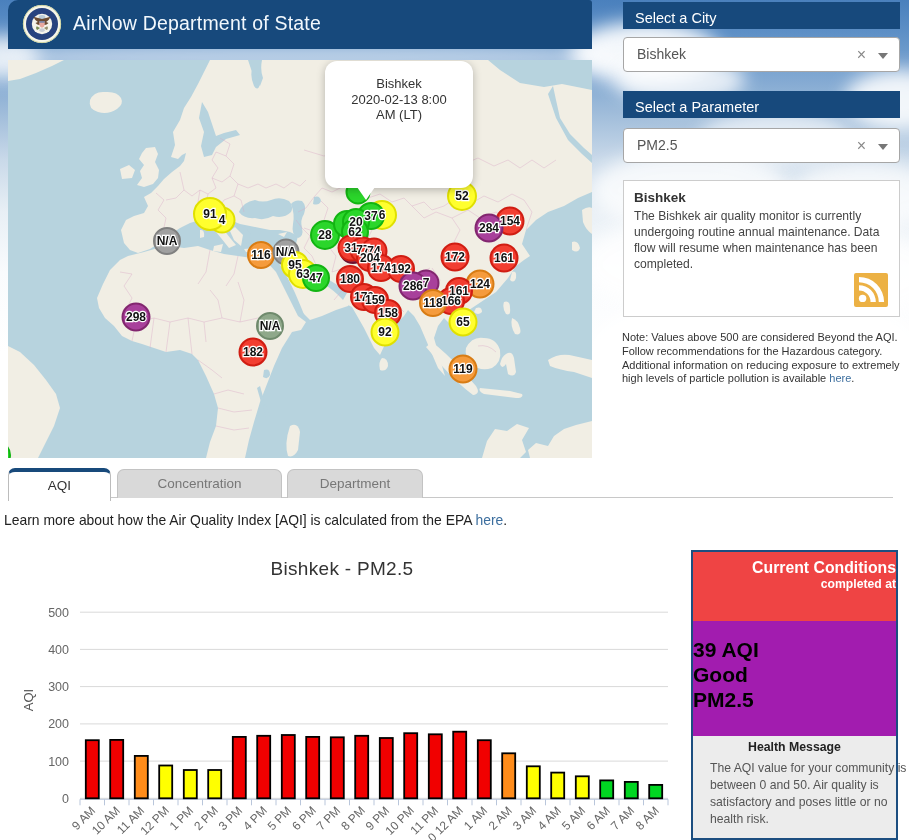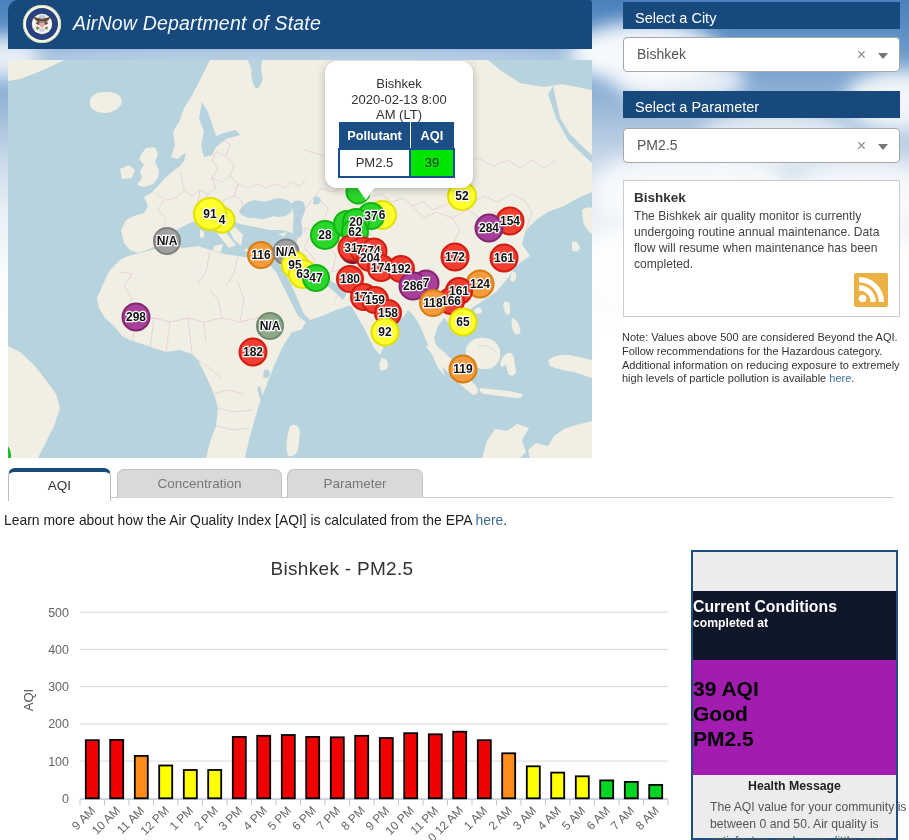--- a/index.html
+++ b/index.html
@@ -6,21 +6,21 @@
   html,body { width:909px; height:840px; overflow:hidden; background:#fff;
     font-family:"Liberation Sans", sans-serif; position:relative; }
   .abs { position:absolute; }
   
   #sky { left:0; top:0; width:909px; height:470px;
     background:linear-gradient(180deg,#4a80bd 0%, #5e90c6 7%, #7ba4d0 15%, #9fbcda 24%, #c9d9e9 34%, #e8eff5 45%, #f9fbfd 58%, #ffffff 75%);
   }
   .cloud { position:absolute; border-radius:50%; filter:blur(9px); background:rgba(255,255,255,.92); }
   
   #hdr { left:8px; top:0; width:584px; height:49px; background:#17497c;
-    border-radius:10px 3px 0 0;font-style:italic; }
+    border-radius:10px 3px 0 0; }
   #hdr .title { position:absolute; left:65px; top:12px; color:#f2f8fd; font-size:19.5px; font-weight:400; letter-spacing:.2px; }
   
   #map { left:8px; top:60px; width:584px; height:398px; background:#b7d3de; overflow:hidden; }
   
   #popup { position:absolute; left:317px; top:1px; width:148px; height:127px;
     background:#fff; border-radius:12px; box-shadow:0 2px 8px rgba(0,0,0,.25);
     text-align:center; color:#333; font-size:13px; }
   #popup .tail { position:absolute; left:32px; top:126px; width:0; height:0;
     border-left:9px solid transparent; border-right:9px solid transparent; border-top:13px solid #fff; }
   #popup .t1 { margin-top:15px; line-height:15.5px; }
@@ -48,21 +48,21 @@
   .dd .car { position:absolute; right:11px; top:15px; width:0; height:0;
     border-left:5px solid transparent; border-right:5px solid transparent; border-top:6px solid #777; }
   #infobox { left:623px; top:180px; width:277px; height:137px; background:#fff; border:1px solid #ccc; }
   #infobox h3 { font-size:13.5px; color:#333; margin:9px 0 3px 10px; }
   #infobox p { font-size:12.1px; color:#444; line-height:16px; margin:0 0 4px 10px; }
   #rss { position:absolute; right:11px; bottom:9px; width:34px; height:34px; background:none; border-radius:0; }
   #note { left:622px; top:331px; width:285px; font-size:11px; color:#333; line-height:13.8px; }
   #note a { color:#3c6e9e; text-decoration:none; }
   
   #cc { left:691px; top:550px; width:207px; height:290px; border:2px solid #1c4e80; background:#ececec; }
-  #cc .hd { background:#0f172a; color:#fff; text-align:left; height:69px;margin-top:39px; }
+  #cc .hd { background:#ef4444; color:#fff; text-align:right; height:69px; }
   #cc .hd .l1 { font-size:15.8px; font-weight:bold; padding-top:7px; }
   #cc .hd .l2 { font-size:12.2px; font-weight:bold; }
   #cc .hd .l3 { font-size:15px; font-weight:bold; }
   #cc .grn { background:#a21caf; height:115px; text-align:left; color:#000;
     font-size:21px; font-weight:bold; line-height:25px; padding-top:16px; }
   #cc .hm { text-align:center; font-size:12.3px; font-weight:bold; color:#222; padding-top:4px; }
   #cc .hmt { font-size:12.2px; color:#555; line-height:17px; padding:6px 0 0 17px; }
 </style>
 </head>
 <body>
@@ -260,38 +260,26 @@
       <text x="425" y="247" font-size="12" font-weight="bold" text-anchor="middle" fill="#111" stroke="#fff" stroke-width="2.4" paint-order="stroke" font-family="Liberation Sans, sans-serif">118</text>
       <text x="455" y="266" font-size="12" font-weight="bold" text-anchor="middle" fill="#111" stroke="#fff" stroke-width="2.4" paint-order="stroke" font-family="Liberation Sans, sans-serif">65</text>
       <text x="455" y="313" font-size="12" font-weight="bold" text-anchor="middle" fill="#111" stroke="#fff" stroke-width="2.4" paint-order="stroke" font-family="Liberation Sans, sans-serif">119</text>
       <text x="262" y="270" font-size="12" font-weight="bold" text-anchor="middle" fill="#111" stroke="#fff" stroke-width="2.4" paint-order="stroke" font-family="Liberation Sans, sans-serif">N/A</text>
       <text x="245" y="296" font-size="12" font-weight="bold" text-anchor="middle" fill="#111" stroke="#fff" stroke-width="2.4" paint-order="stroke" font-family="Liberation Sans, sans-serif">182</text>
       <text x="128" y="261" font-size="12" font-weight="bold" text-anchor="middle" fill="#111" stroke="#fff" stroke-width="2.4" paint-order="stroke" font-family="Liberation Sans, sans-serif">298</text>
     </svg>
   <div id="popup">
     <div class="tail"></div>
     <div class="t1">Bishkek<br>2020-02-13 8:00<br>AM (LT)</div>
-    <table id="ptable">
-      <tbody>
-          <tr>
-            <th style="width:71px">Pollutant</th>
-            <th>AQI</th>
-          </tr>
-      <tr>
-            <td style="background:#fff;color:#333">PM2.5</td>
-            <td class="aqi">39</td>
-          </tr>
-    </tbody>
-      </table>
   </div>
 </div>
 
 <div id="tabline" class="abs"></div>
 <div id="tab2" class="tab">Concentration</div>
-<div id="tab3" class="tab">Parameter</div>
+<div id="tab3" class="tab">Department</div>
 <div id="tab1" class="tab">AQI</div>
 <div id="learn" class="abs">Learn more about how the Air Quality Index [AQI] is calculated from the EPA <a href="#">here</a>.</div>
 
 <div class="paneHdr" style="top:2px">Select a City</div>
 <div class="dd" style="top:37px">Bishkek<span class="x">×</span><span class="car"></span></div>
 <div class="paneHdr" style="top:91px">Select a Parameter</div>
 <div class="dd" style="top:128px">PM2.5<span class="x">×</span><span class="car"></span></div>
 
 <div id="infobox" class="abs">
   <h3>Bishkek</h3>

